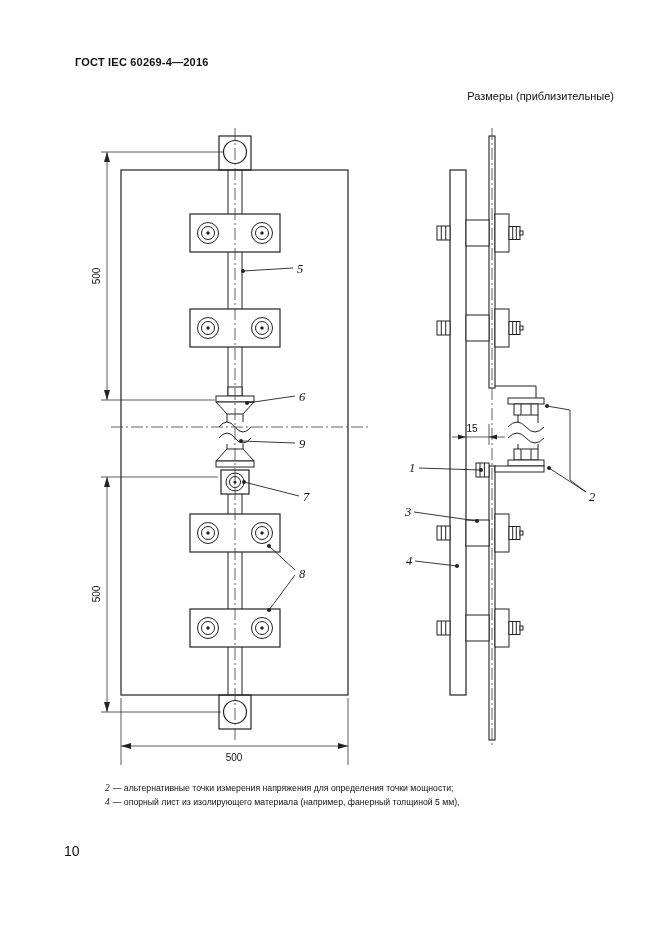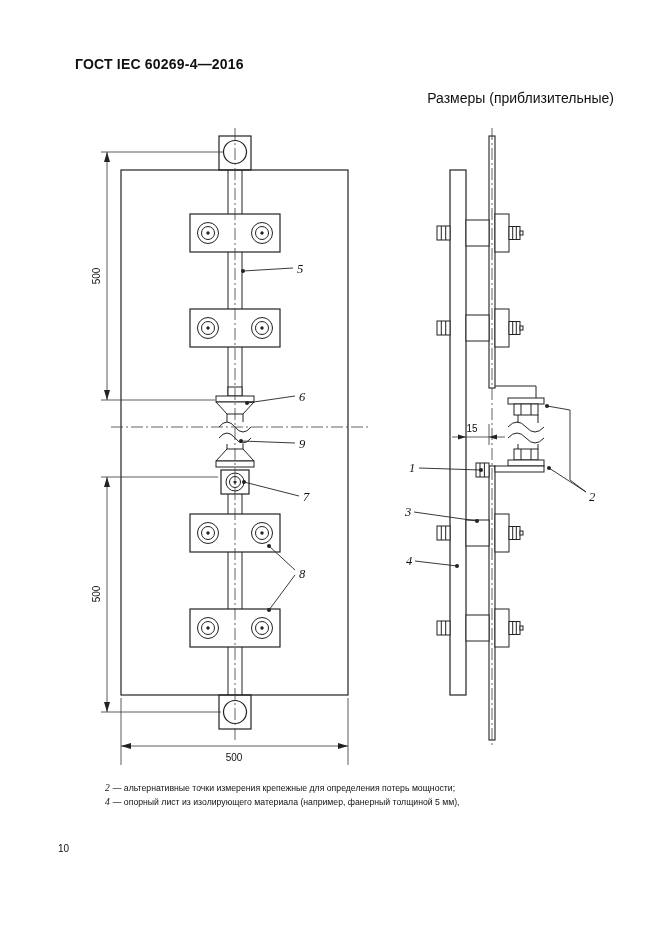--- a/index.html
+++ b/index.html
@@ -3,35 +3,35 @@
 <meta charset="utf-8">
 <style>
   * { margin:0; padding:0; box-sizing:border-box; }
   html,body { background:#fff; }
   .page {
     position:relative; width:661px; height:935px; background:#fff;
     font-family:"Liberation Sans", sans-serif; color:#111; overflow:hidden;
   }
   .header {
     position:absolute; left:75px; top:56px;
-    font-size:14px; font-weight:bold; letter-spacing:.2px;
+    font-size:11px; font-weight:bold; letter-spacing:.2px;
   }
   .note {
     position:absolute; right:47px; top:90px;
-    font-size:14px;
+    font-size:11px;
   }
   .drawing { position:absolute; left:0; top:0; }
   .dimtext { font-family:"Liberation Sans", sans-serif; font-size:10px; fill:#111; }
   .callout-text { font-family:"Liberation Serif", serif; font-style:italic; font-size:12.5px; fill:#111; }
   .cl { stroke:#3a3a3a; stroke-width:.8; stroke-dasharray:12 3 2 3; }
   .dl { stroke:#333; stroke-width:.8; }
   .legend { position:absolute; left:105px; top:781px; width:520px; }
   .legend-line { font-size:8.7px; line-height:14px; white-space:nowrap; }
   .lnum { font-style:italic; font-family:"Liberation Serif", serif; font-size:9.5px; margin-right:3px; }
-  .pagenum { position:absolute; left:58px; top:843px; font-size:10px; }
+  .pagenum { position:absolute; left:64px; top:843px; font-size:14px; }
 </style>
 </head>
 <body>
 
 <div class="page">
 
   <div class="header">ГОСТ IEC 60269-4—2016</div>
   <div class="note">Размеры (приблизительные)</div>
 
   <svg class="drawing" width="661" height="935" viewBox="0 0 661 935" stroke="#222" fill="none" stroke-width="1" stroke-linecap="butt">
@@ -219,21 +219,21 @@
       <text class="callout-text" stroke="none" x="408" y="516" text-anchor="middle">3</text>
 
       <line x1="415" y1="561" x2="457" y2="566"></line>
       <circle cx="457" cy="566" r="2" fill="#222" stroke="none"></circle>
       <text class="callout-text" stroke="none" x="409" y="565" text-anchor="middle">4</text>
     </g>
   </svg>
 
   <div class="legend">
     <div class="legend-line">
-      <span class="lnum">2</span><span>— альтернативные точки измерения крепежные для определения потерь мощности;</span>
+      <span class="lnum">2</span><span>— альтернативные точки измерения напряжения для определения точки мощности;</span>
     </div>
     <div class="legend-line">
       <span class="lnum">4</span><span>— опорный лист из изолирующего материала (например, фанерный толщиной 5 мм),</span>
     </div>
   </div>
 
   <div class="pagenum">10</div>
 
 </div>
 

